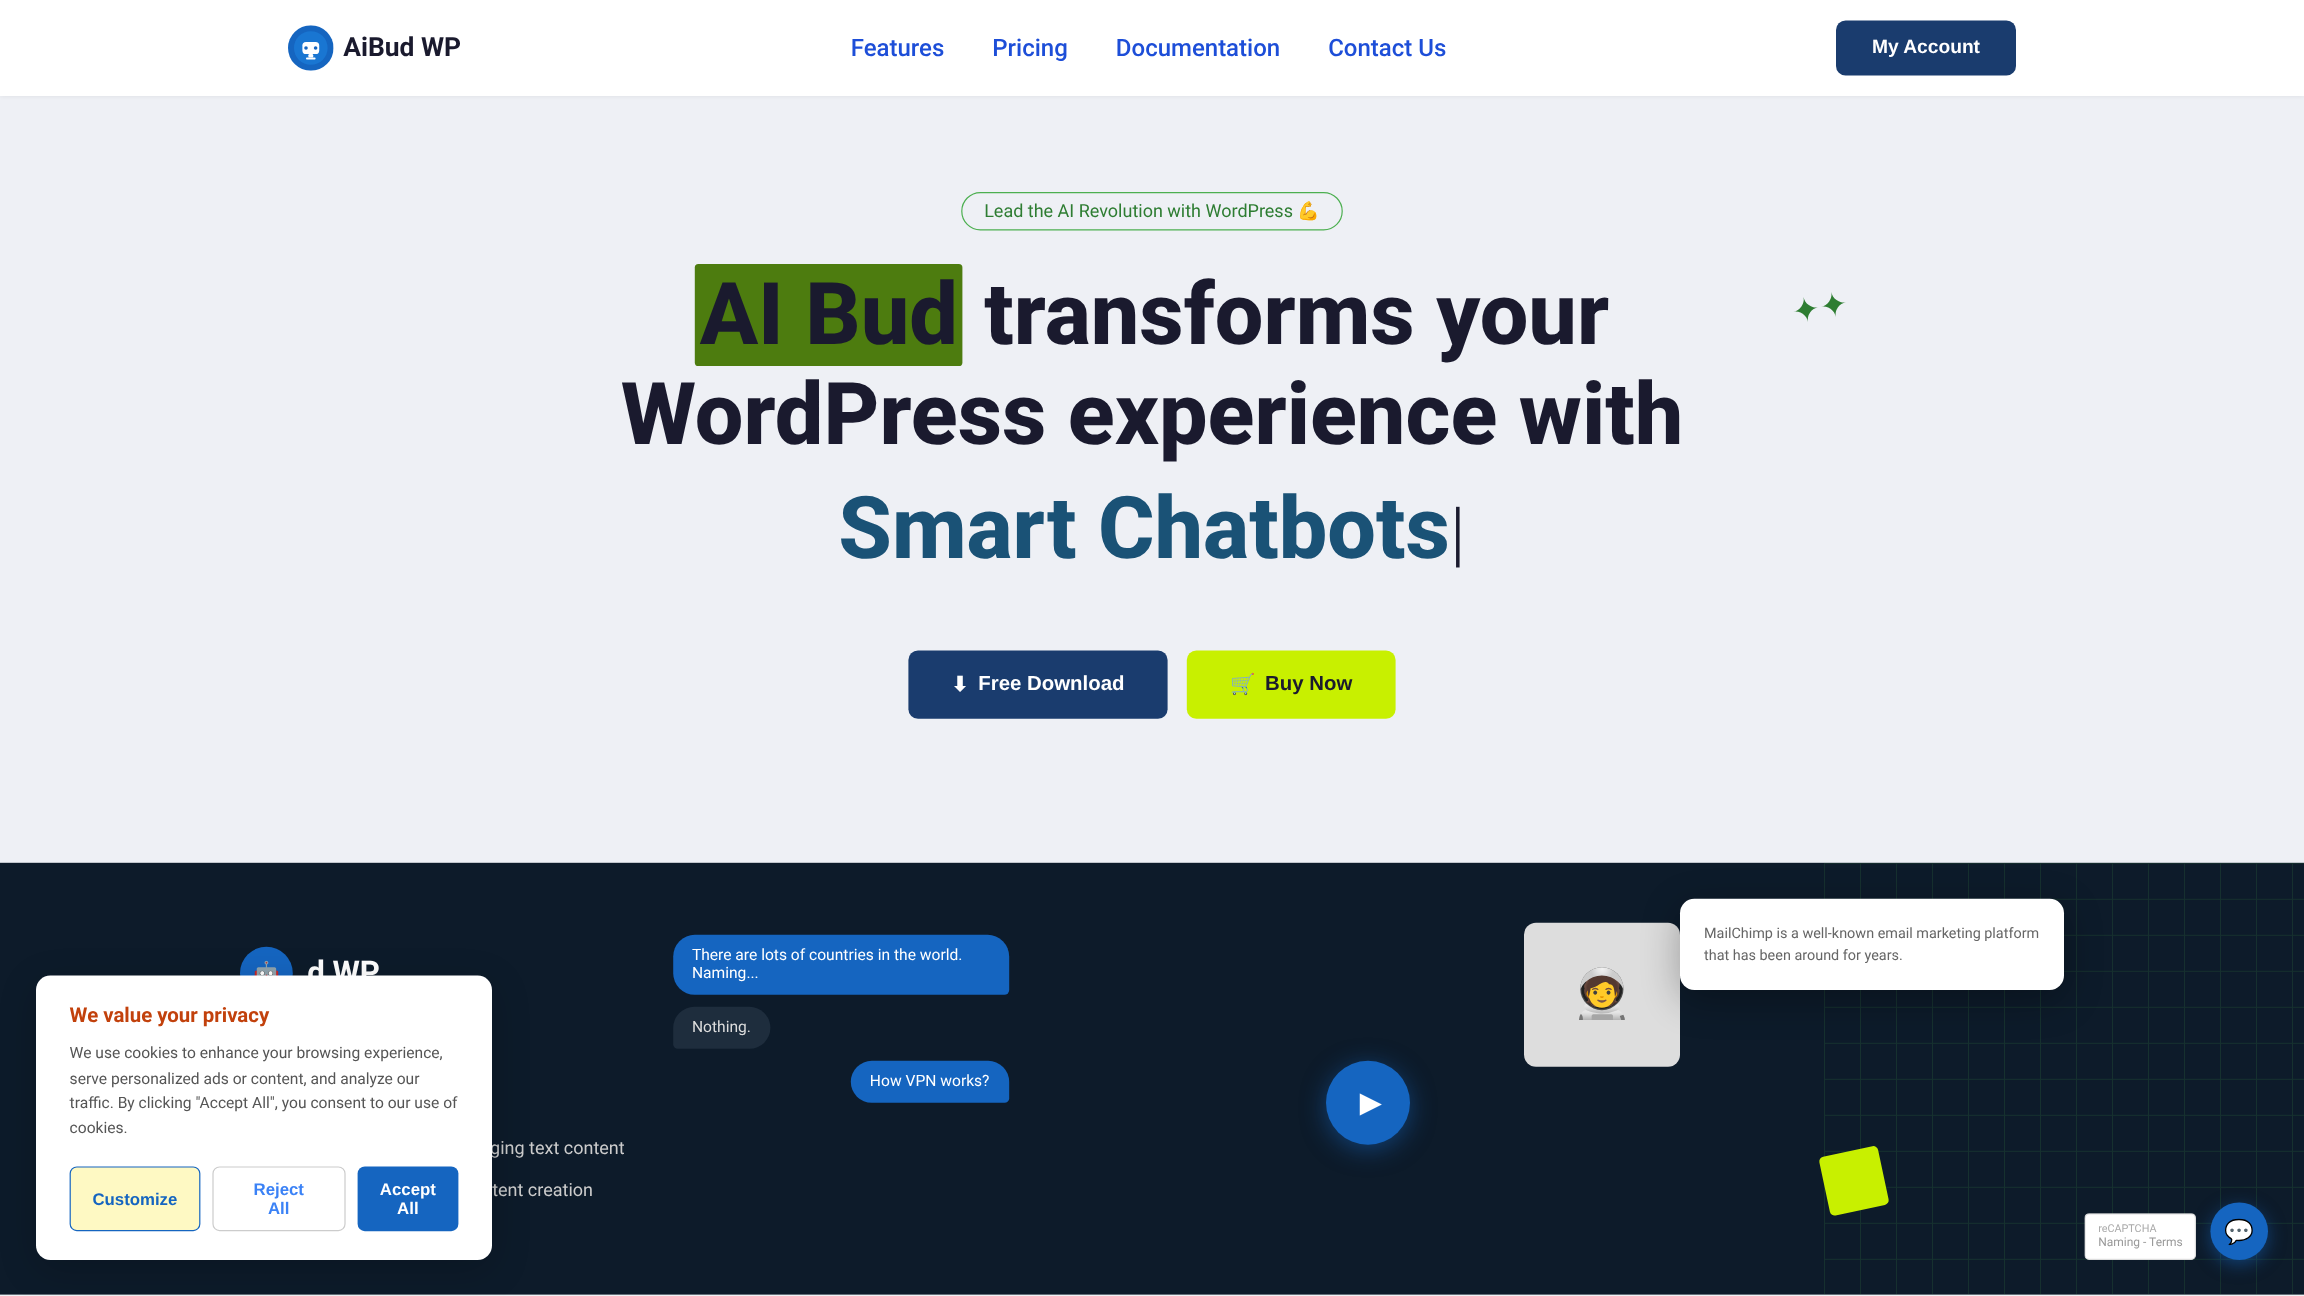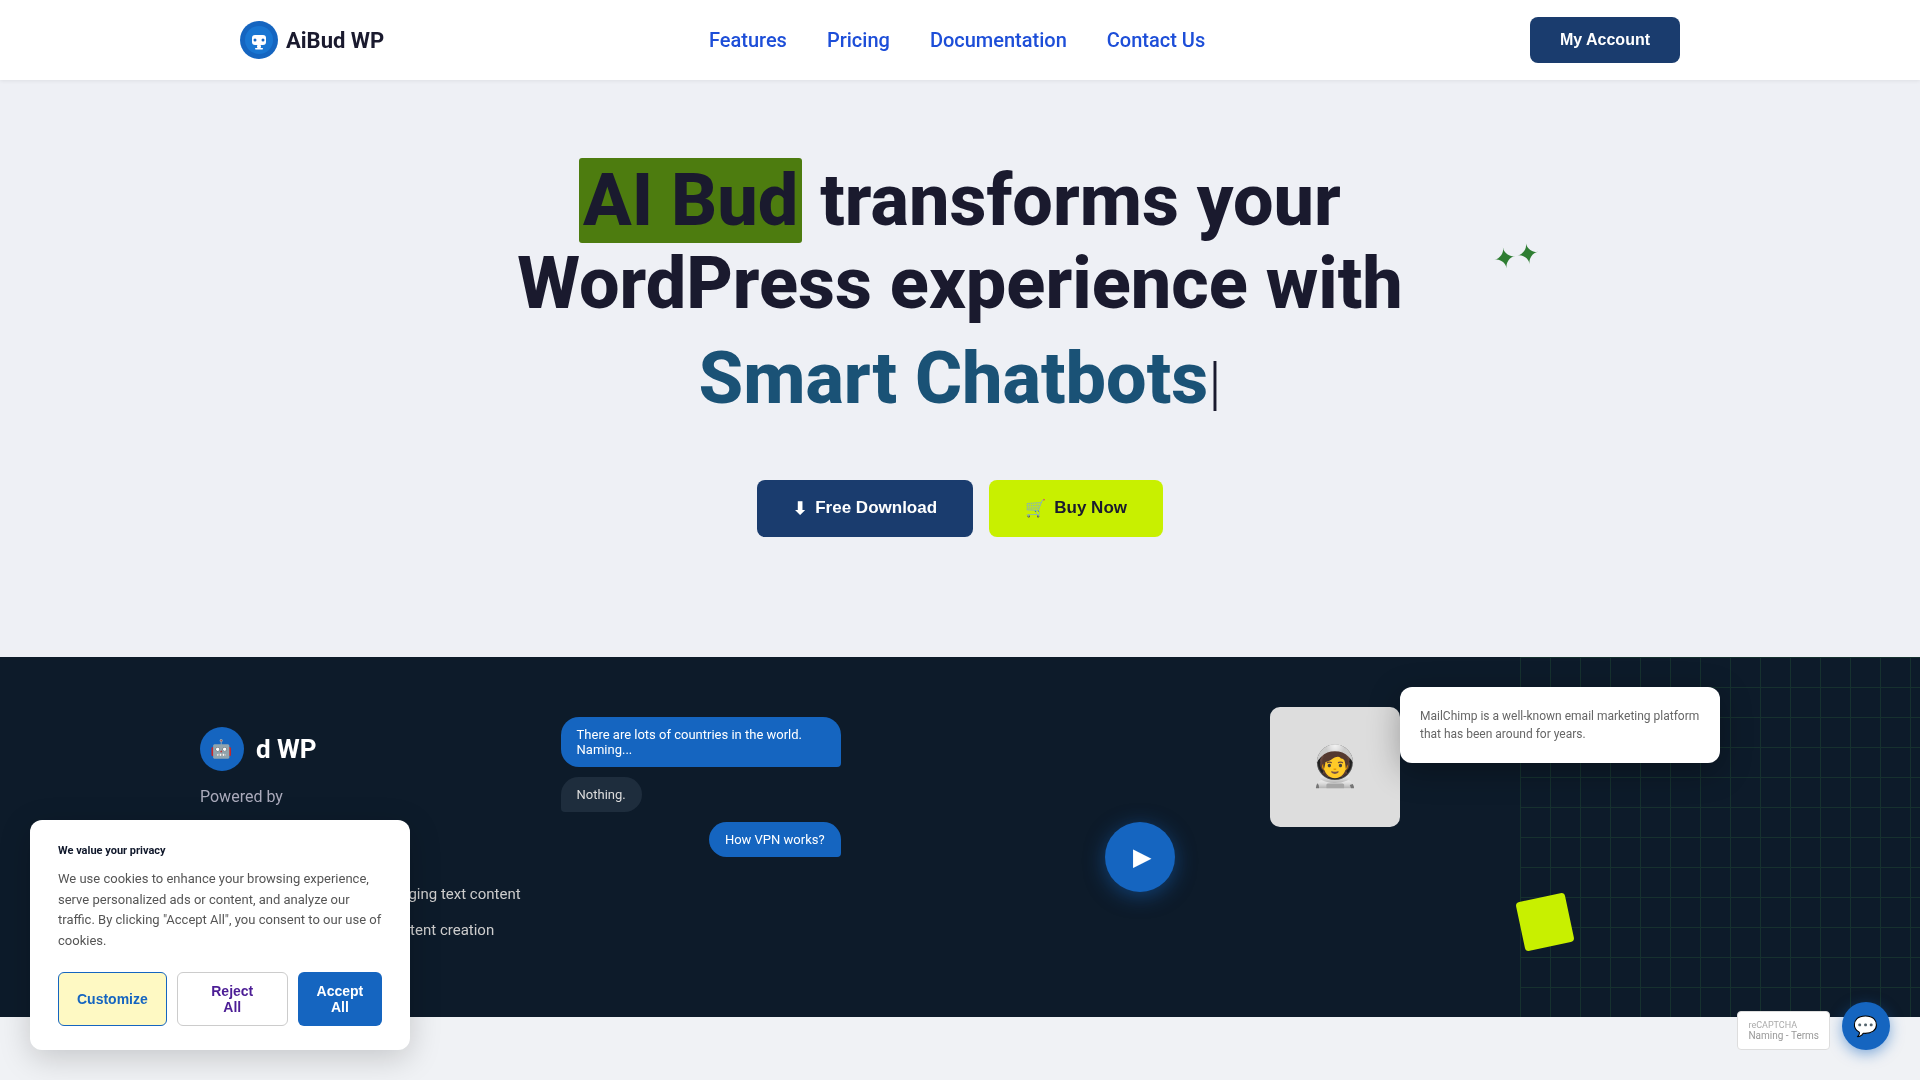--- a/index.html
+++ b/index.html
@@ -333,23 +333,23 @@
       bottom: 30px;
       left: 30px;
       background: #fff;
       border-radius: 12px;
       padding: 24px 28px;
       width: 380px;
       box-shadow: 0 8px 32px rgba(0,0,0,0.18);
       z-index: 1000;
     }
     .cookie-title {
-      font-size: 11px;
+      font-size: 17px;
       font-weight: 700;
-      color: #0f172a;
+      color: #c2410c;
       margin-bottom: 12px;
     }
     .cookie-text {
       font-size: 13px;
       color: #555;
       line-height: 1.6;
       margin-bottom: 20px;
     }
     .cookie-buttons {
       display: flex;
@@ -360,21 +360,21 @@
       color: #1565c0;
       border: 1.5px solid #1565c0;
       padding: 10px 18px;
       border-radius: 6px;
       font-size: 14px;
       font-weight: 600;
       cursor: pointer;
     }
     .btn-reject {
       background: #fff;
-      color: #4c1d95;
+      color: #3b82f6;
       border: 1.5px solid #ccc;
       padding: 10px 32px;
       border-radius: 6px;
       font-size: 14px;
       font-weight: 600;
       cursor: pointer;
     }
     .btn-accept {
       background: #1565c0;
       color: #fff;
@@ -444,20 +444,21 @@
     <li><a href="#">Documentation</a></li>
     <li><a href="#">Contact Us</a></li>
   </ul>
 
   <button class="nav-cta">My Account</button>
 </nav>
 
 <section class="hero">
   <div class="hero-decoration">✦✦</div>
   
+  <div class="hero-badge">Lead the AI Revolution with WordPress 💪</div>
   
   <h1 class="hero-title">
     <span>
       <span class="hero-highlight">AI Bud</span>
       <span> transforms your</span>
     </span>
     <br>
     <span>WordPress experience with</span>
   </h1>
   <span class="hero-subtitle-colored">

